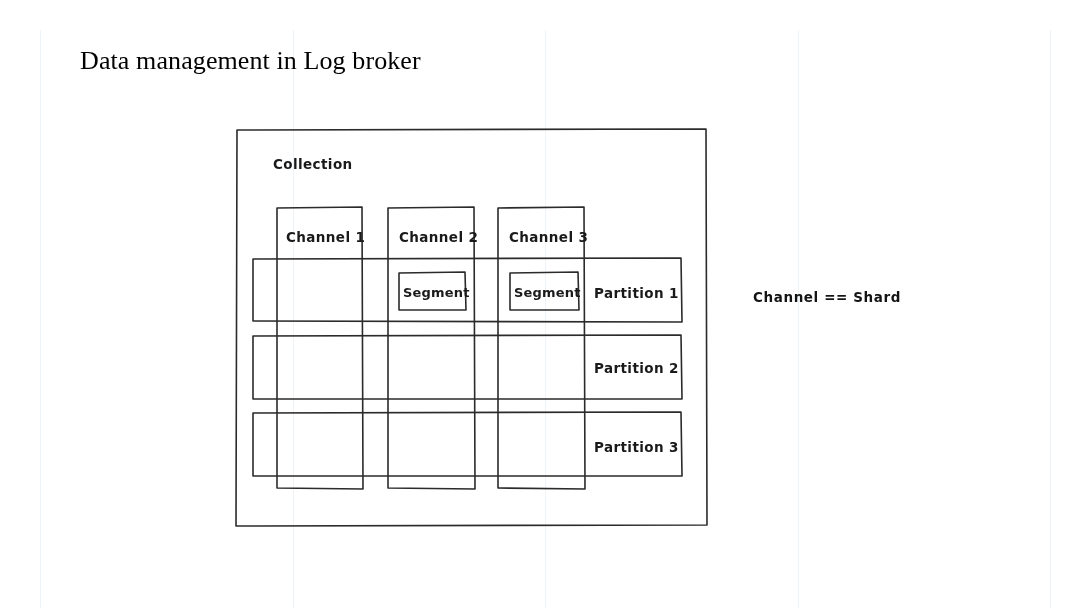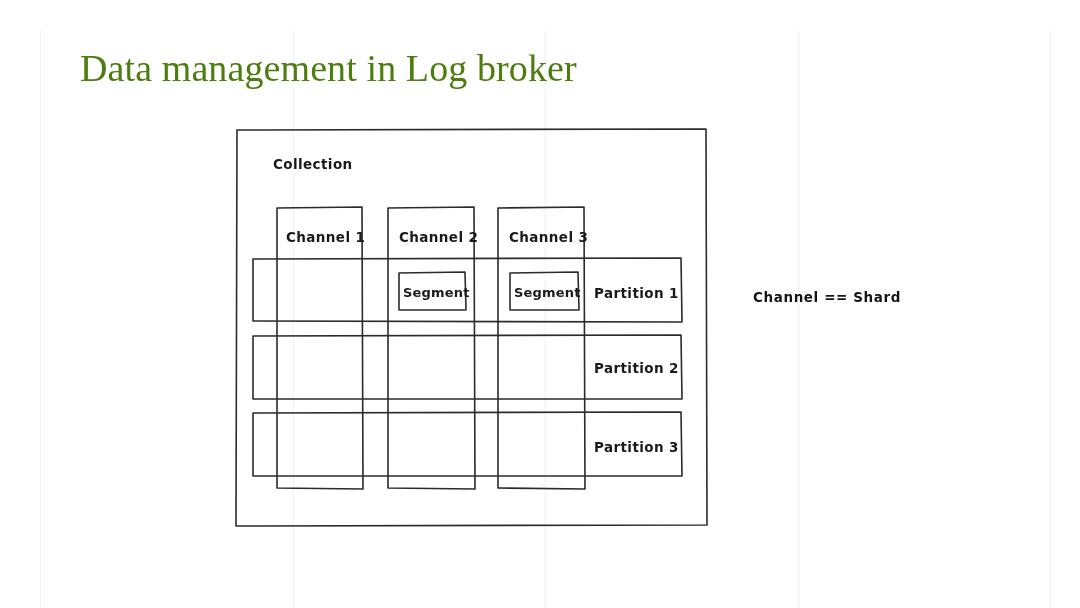--- a/index.html
+++ b/index.html
@@ -21,23 +21,23 @@
     top: 30px;
     width: 1px;
     height: 578px;
     background: #eef3f8;
   }
   .slide-title {
     position: absolute;
     left: 80px;
     top: 46px;
     font-family: "Liberation Serif", "DejaVu Serif", serif;
-    font-size: 38px;
+    font-size: 26px;
     font-weight: 400;
-    color: #4d7c0f;
+    color: #000000;
     letter-spacing: 0.1px;
     white-space: nowrap;
   }
   .diagram-wrap {
     position: absolute;
     left: 0;
     top: 0;
     width: 1080px;
     height: 608px;
   }

